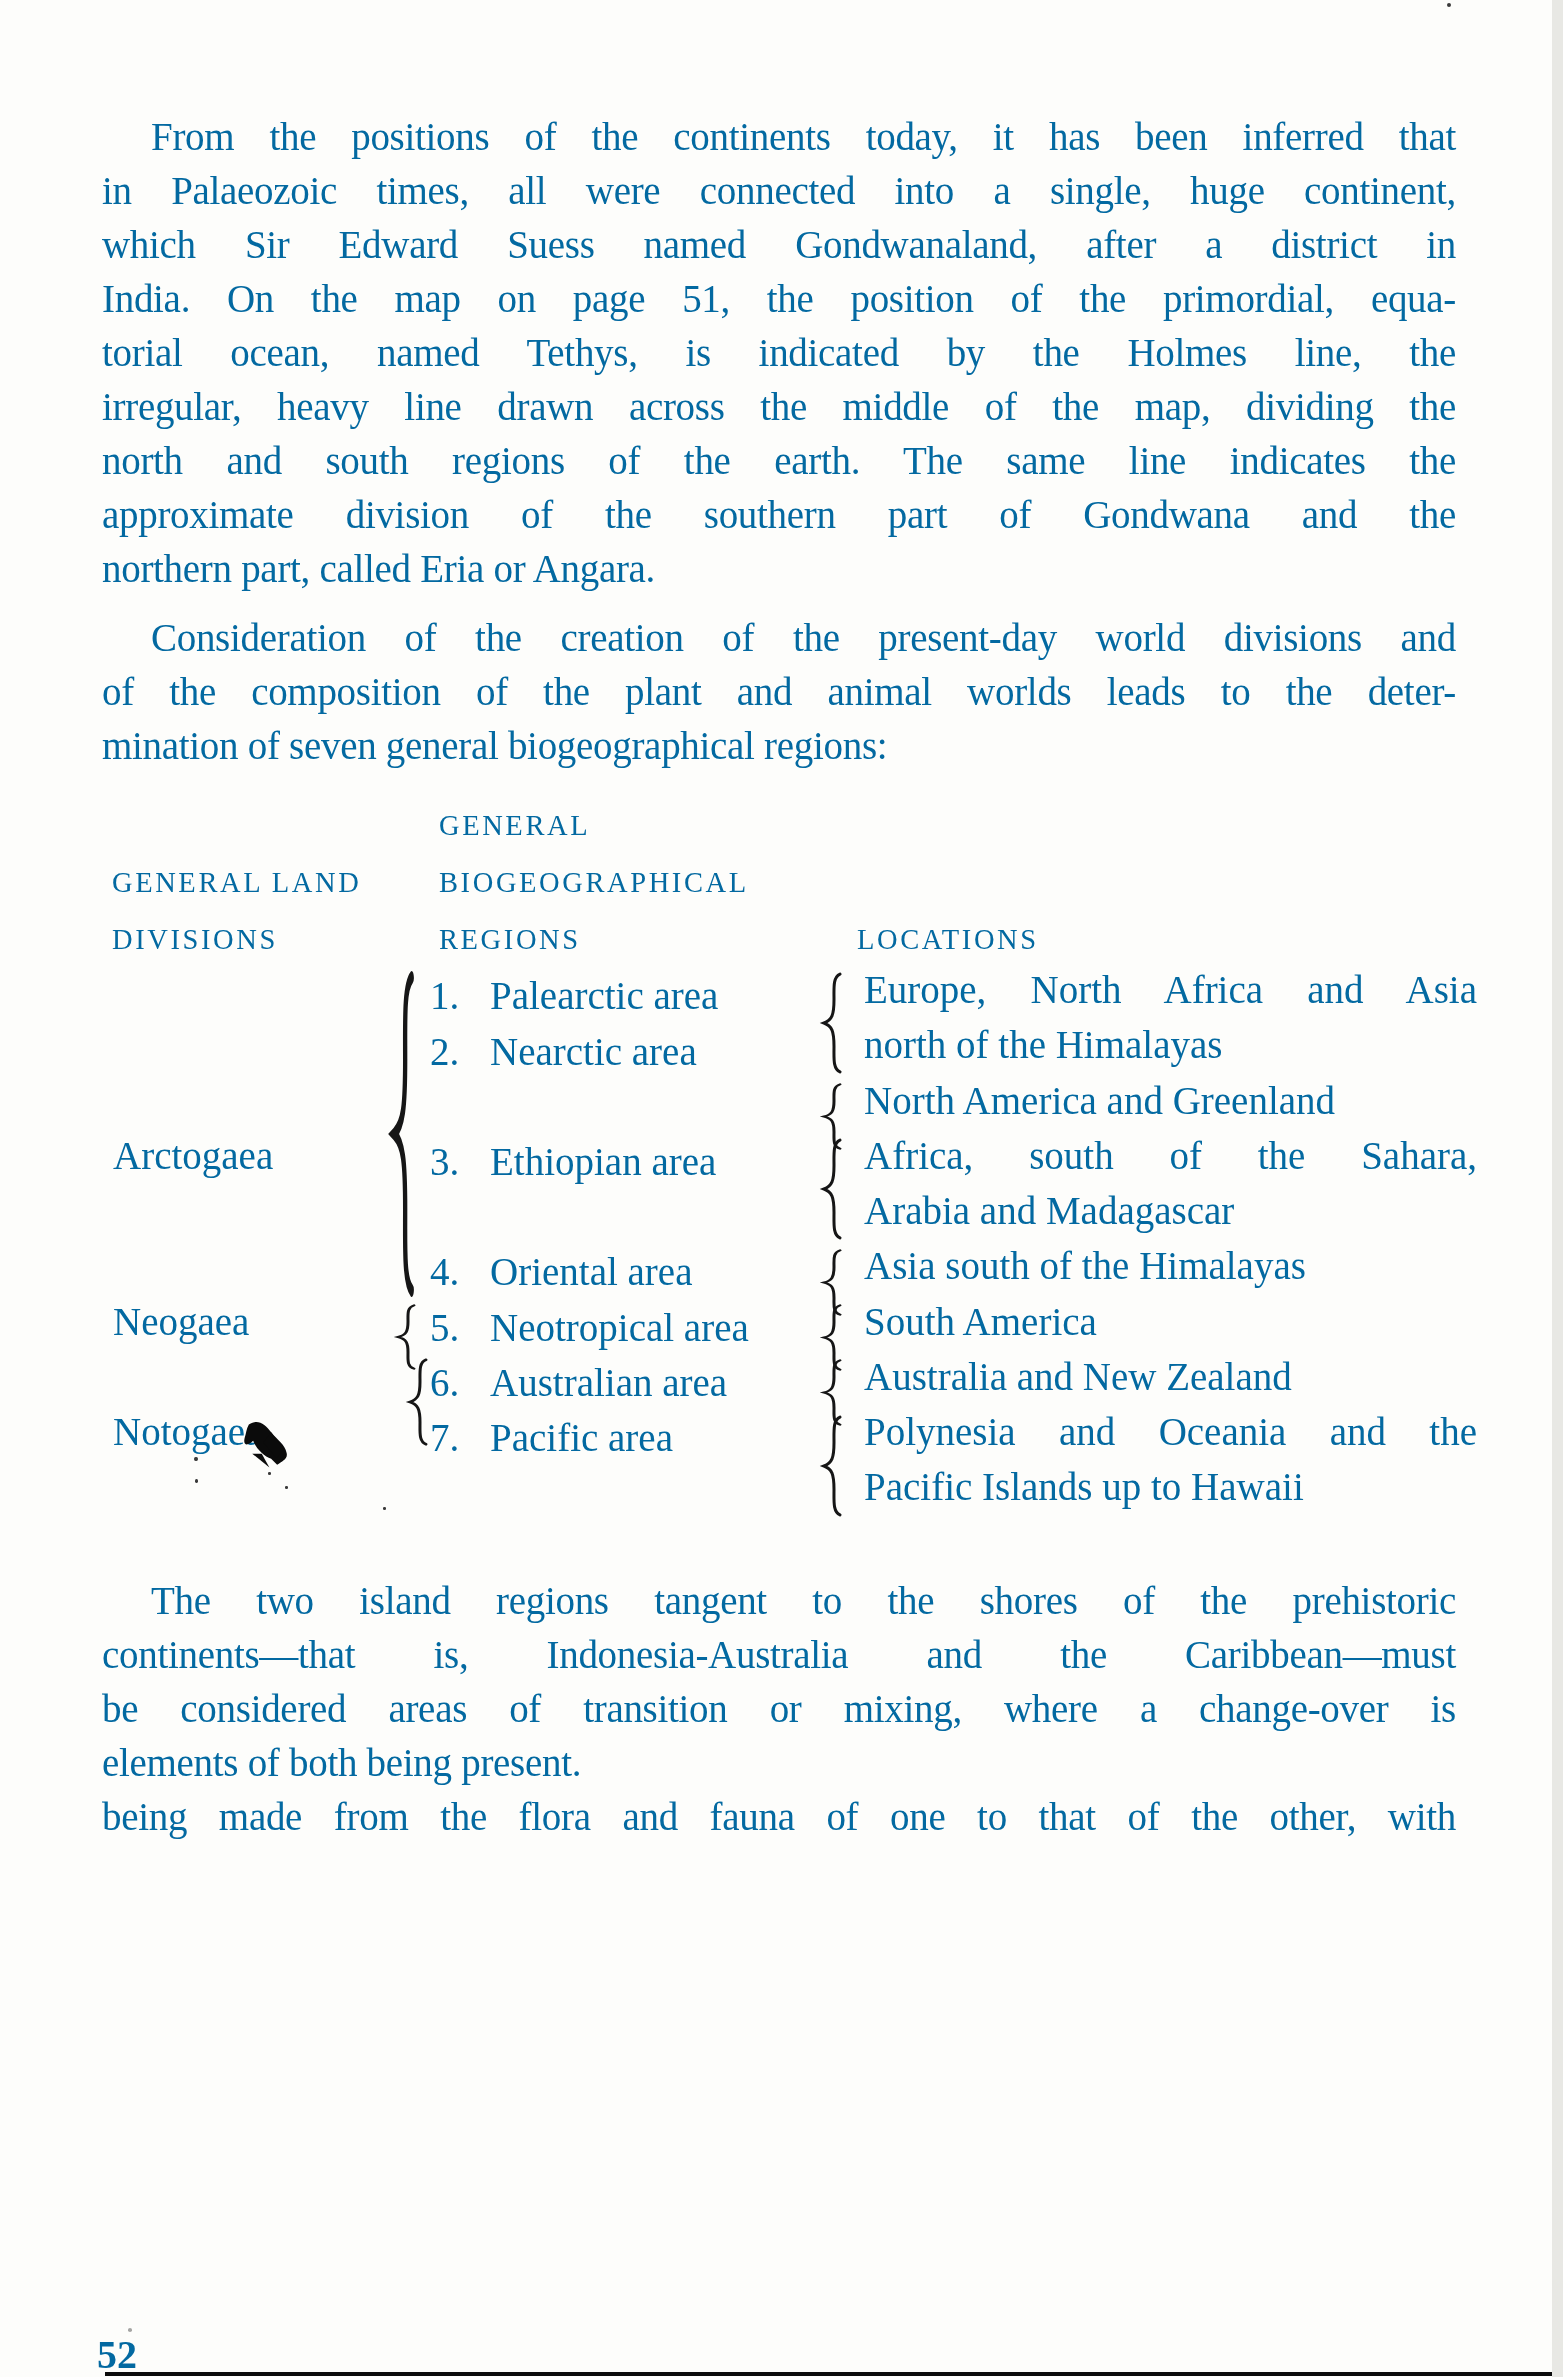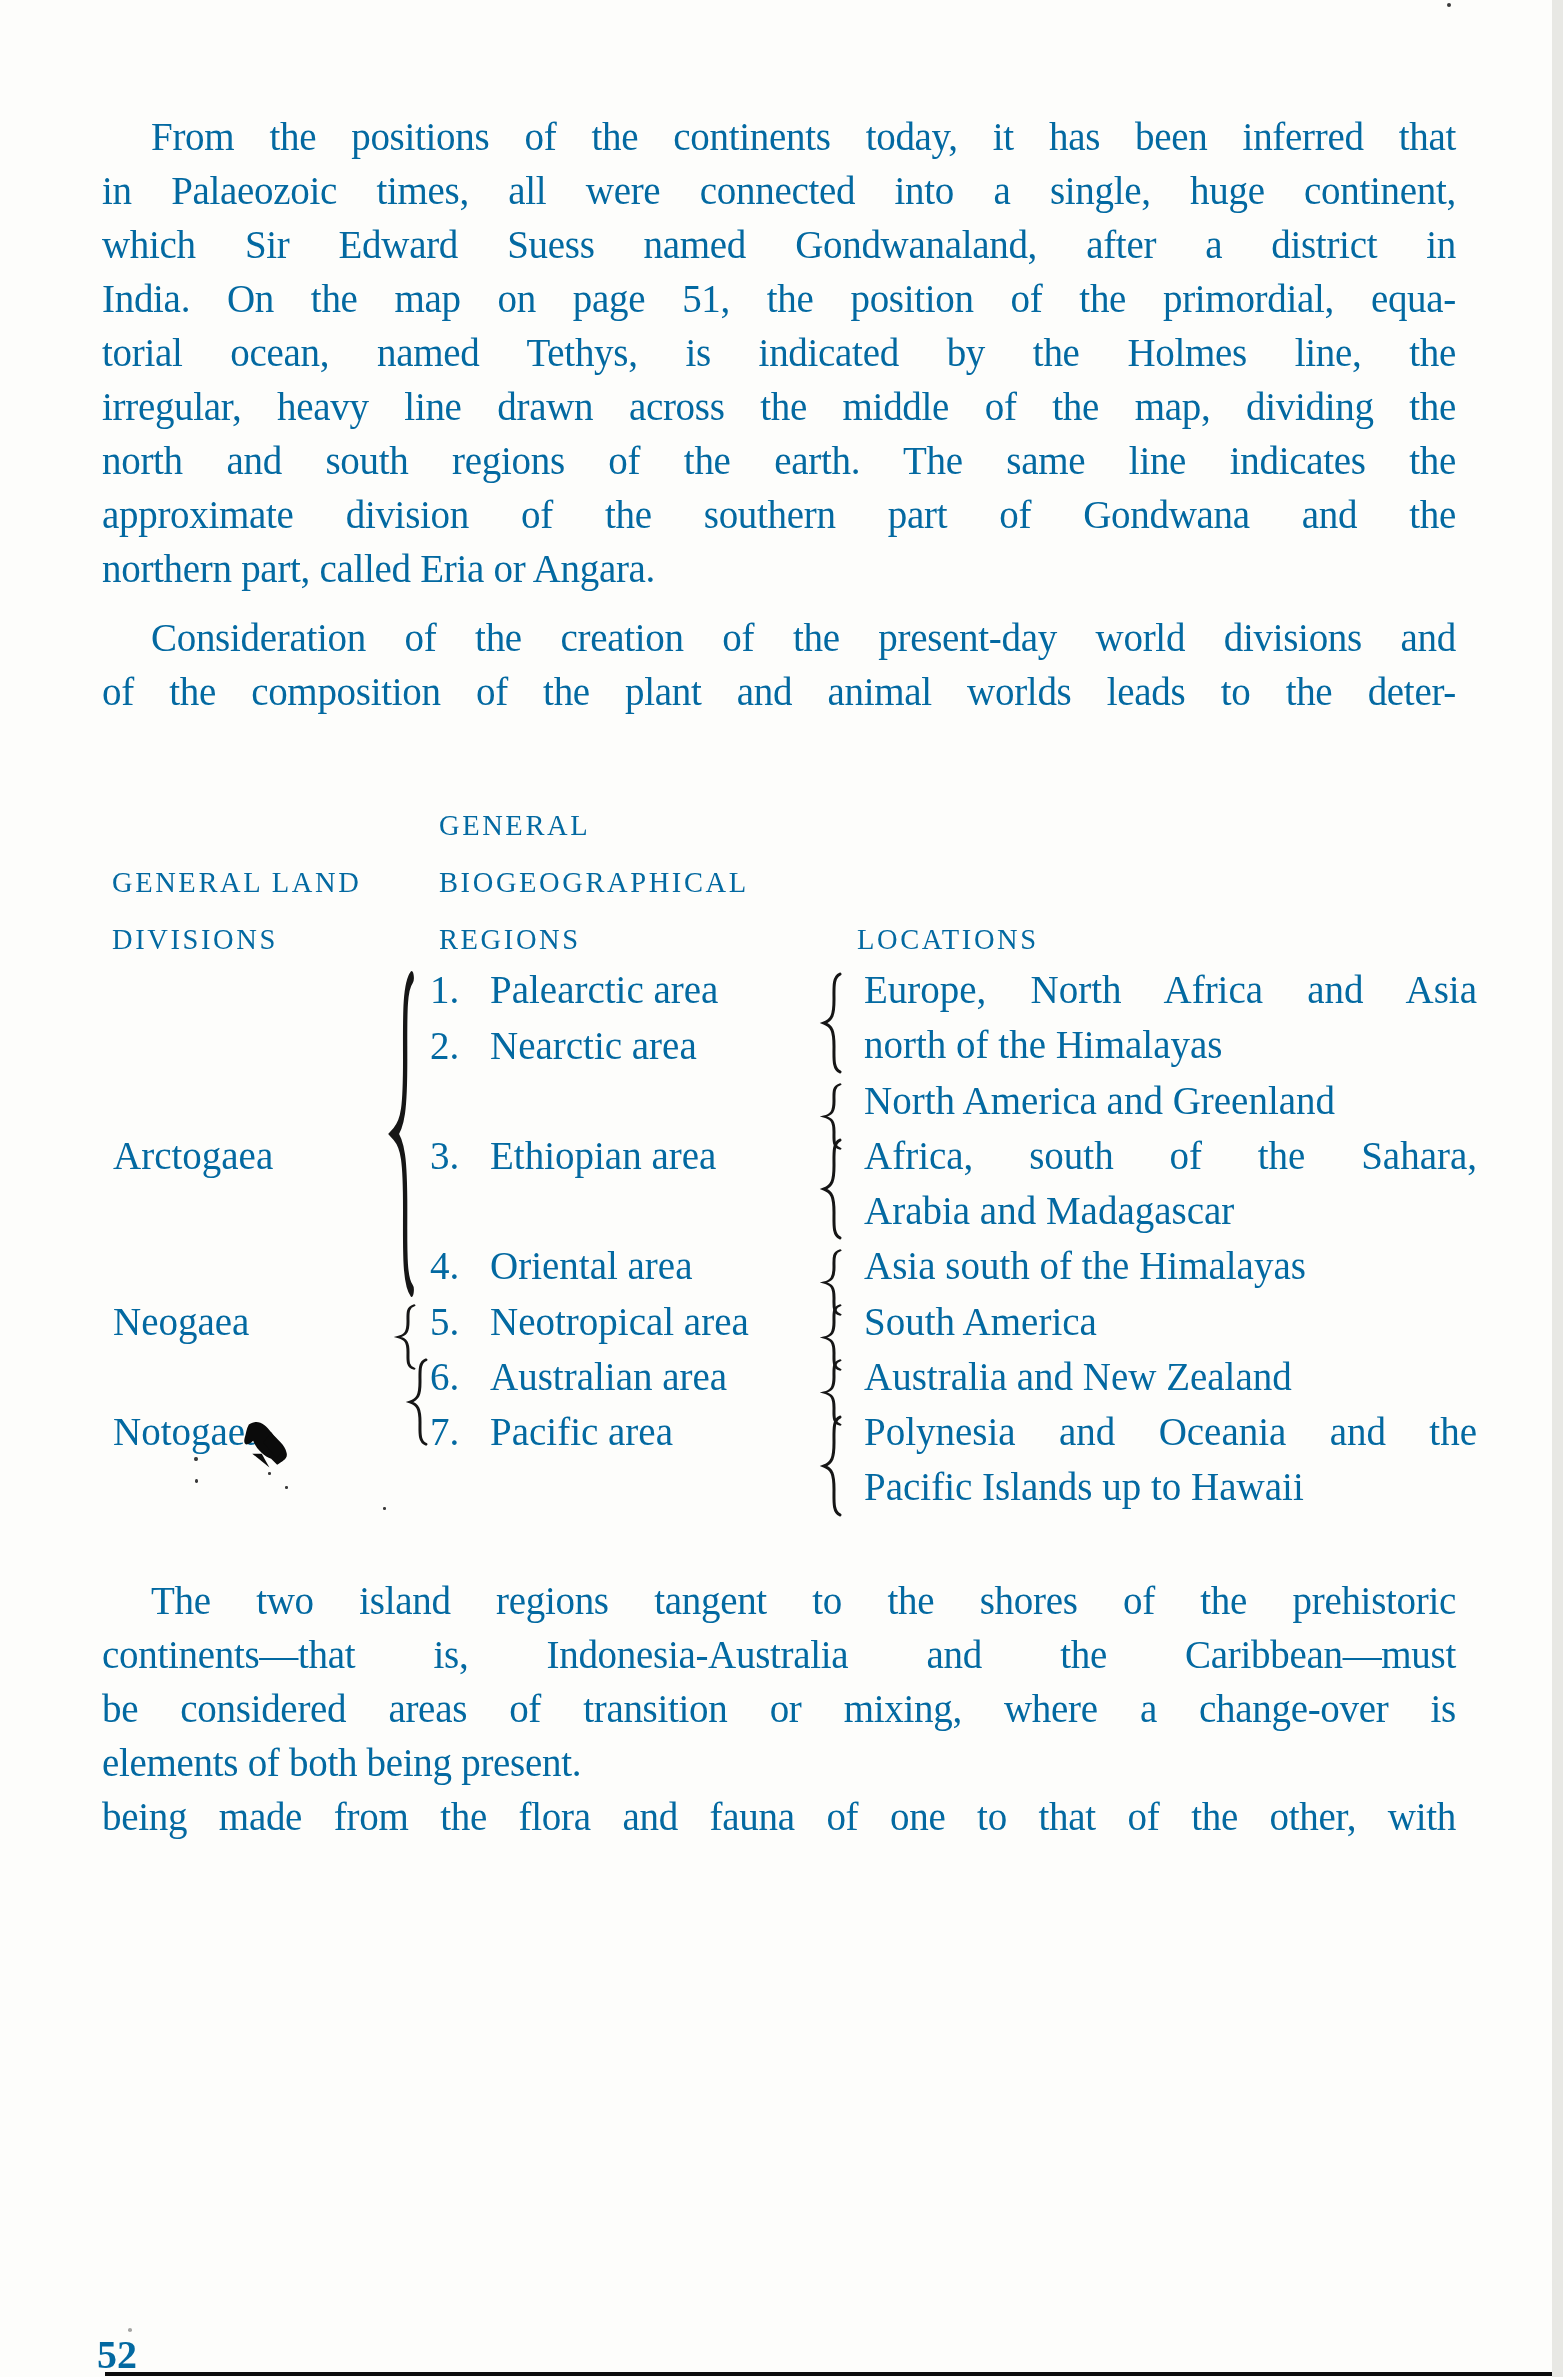--- a/index.html
+++ b/index.html
@@ -10,21 +10,21 @@
   }
   .abs{position:absolute;}
   
   .para{position:absolute; left:102px; width:1354px; font-size:39px; letter-spacing:-0.3px;}
   .bline{line-height:54px; white-space:normal;}
   .bline:first-child{text-indent:49px;}
   .just{text-align:justify; text-align-last:justify;}
   
   .hdr{position:absolute; font-size:28.5px; letter-spacing:2.6px; line-height:35px; white-space:nowrap;}
   
-  .trow{position:absolute; left:430px; font-size:39px; line-height:55px; white-space:nowrap;}
+  .trow{position:absolute; left:430px; font-size:39px; line-height:55px; white-space:nowrap;margin-top:6px;}
   .trow .num{display:inline-block; width:60px;}
   .tdiv{position:absolute; left:113px; font-size:39px; line-height:55px; white-space:nowrap;}
   .tloc{position:absolute; left:864px; width:613px; font-size:39px; line-height:55px; white-space:nowrap;}
   .tloc.locjust{white-space:normal; text-align:justify; text-align-last:justify;}
   .brace{position:absolute; overflow:visible;}
   .pagenum{position:absolute; left:97px; top:2333px; font-size:40px; font-weight:bold; line-height:43px;}
   .speck{position:absolute; background:#3a3a3a; border-radius:50%;}
   .scanline{position:absolute; background:#0c0c0c;}
 </style>
 </head>
@@ -39,20 +39,21 @@
       <div class="bline just">India. On the map on page 51, the position of the primordial, equa-</div>
       <div class="bline just">torial ocean, named Tethys, is indicated by the Holmes line, the</div>
       <div class="bline just">irregular, heavy line drawn across the middle of the map, dividing the</div>
       <div class="bline just">north and south regions of the earth. The same line indicates the</div>
       <div class="bline just">approximate division of the southern part of Gondwana and the</div>
       <div class="bline">northern part, called Eria or Angara.</div>
     </div>
   <div class="para" style="top:611px">
       <div class="bline just">Consideration of the creation of the present-day world divisions and</div>
       <div class="bline just">of the composition of the plant and animal worlds leads to the deter-</div>
+      <div class="bline">mination of seven general biogeographical regions:</div>
     </div>
   <div class="para" style="top:1574px">
       <div class="bline just">The two island regions tangent to the shores of the prehistoric</div>
       <div class="bline just">continents—that is, Indonesia-Australia and the Caribbean—must</div>
       <div class="bline just">be considered areas of transition or mixing, where a change-over is</div>
       <div class="bline">elements of both being present.</div>
       <div class="bline just">being made from the flora and fauna of one to that of the other, with</div>
     </div>
 
   <div id="tbl">

